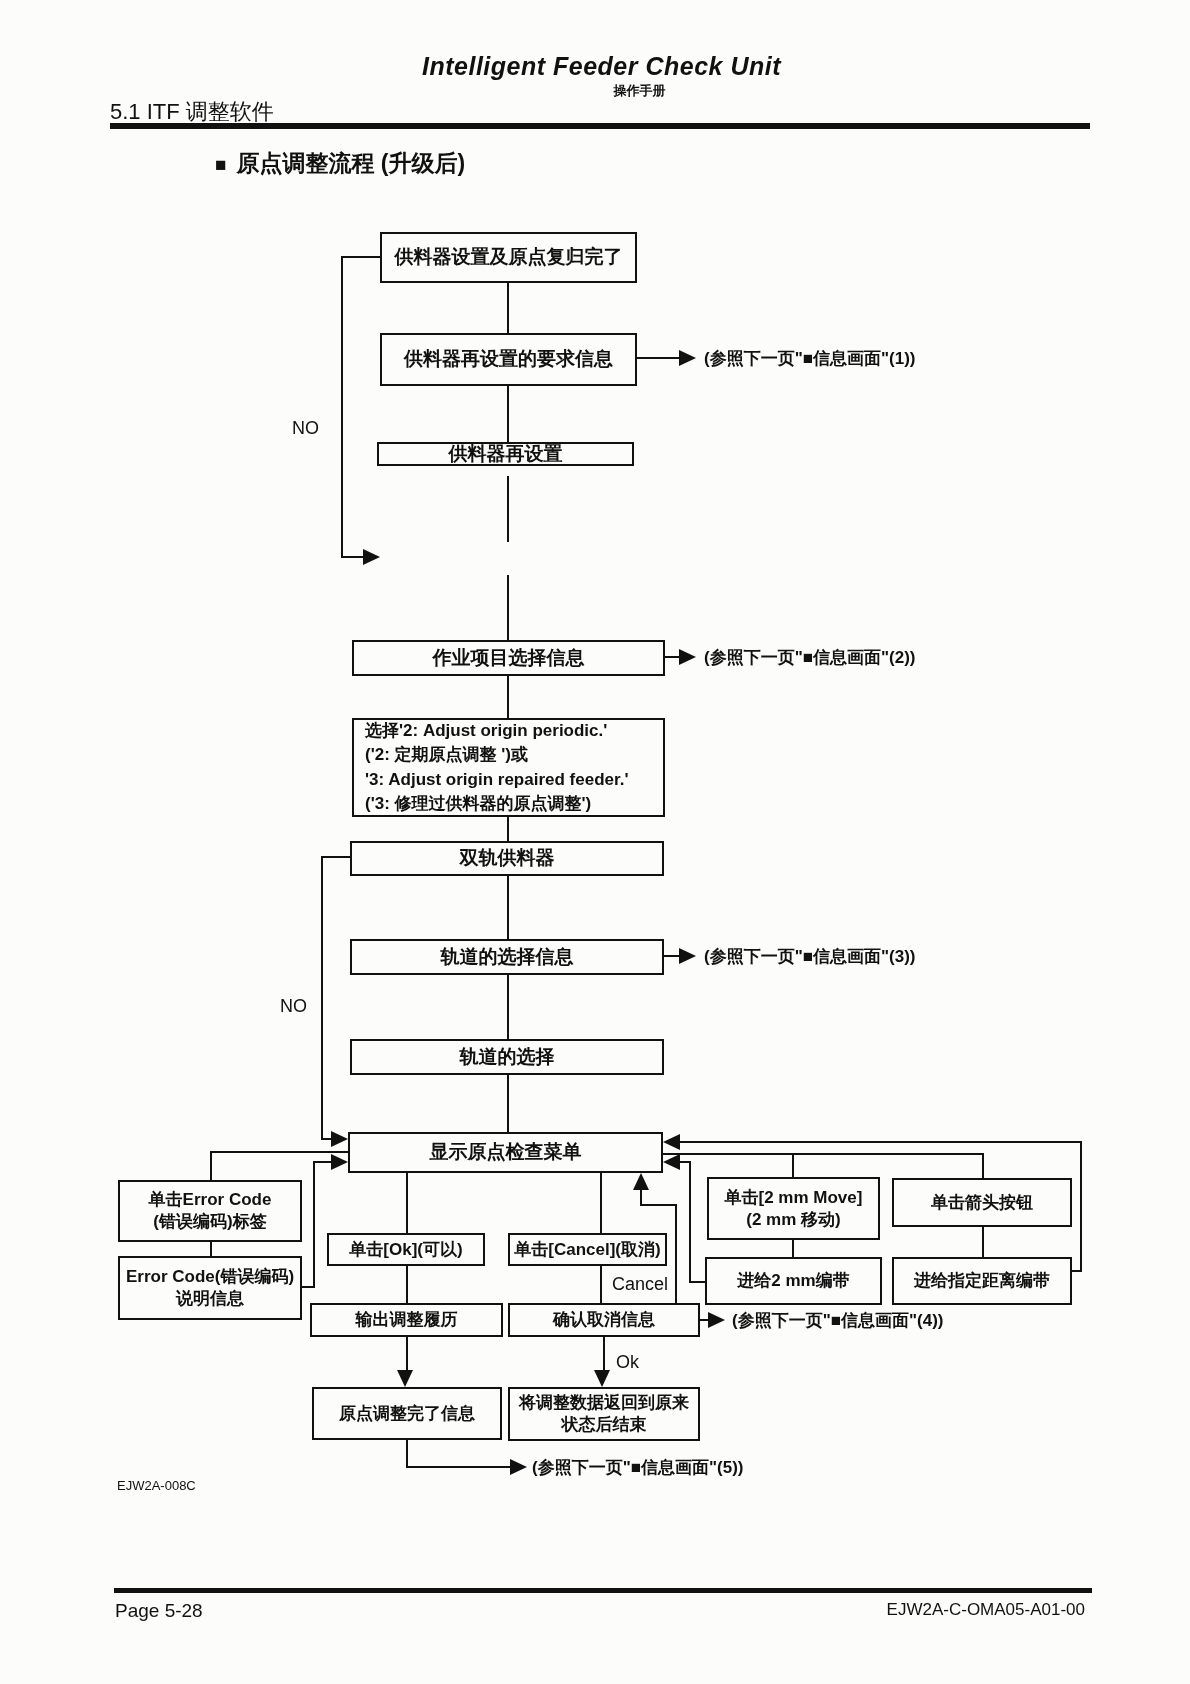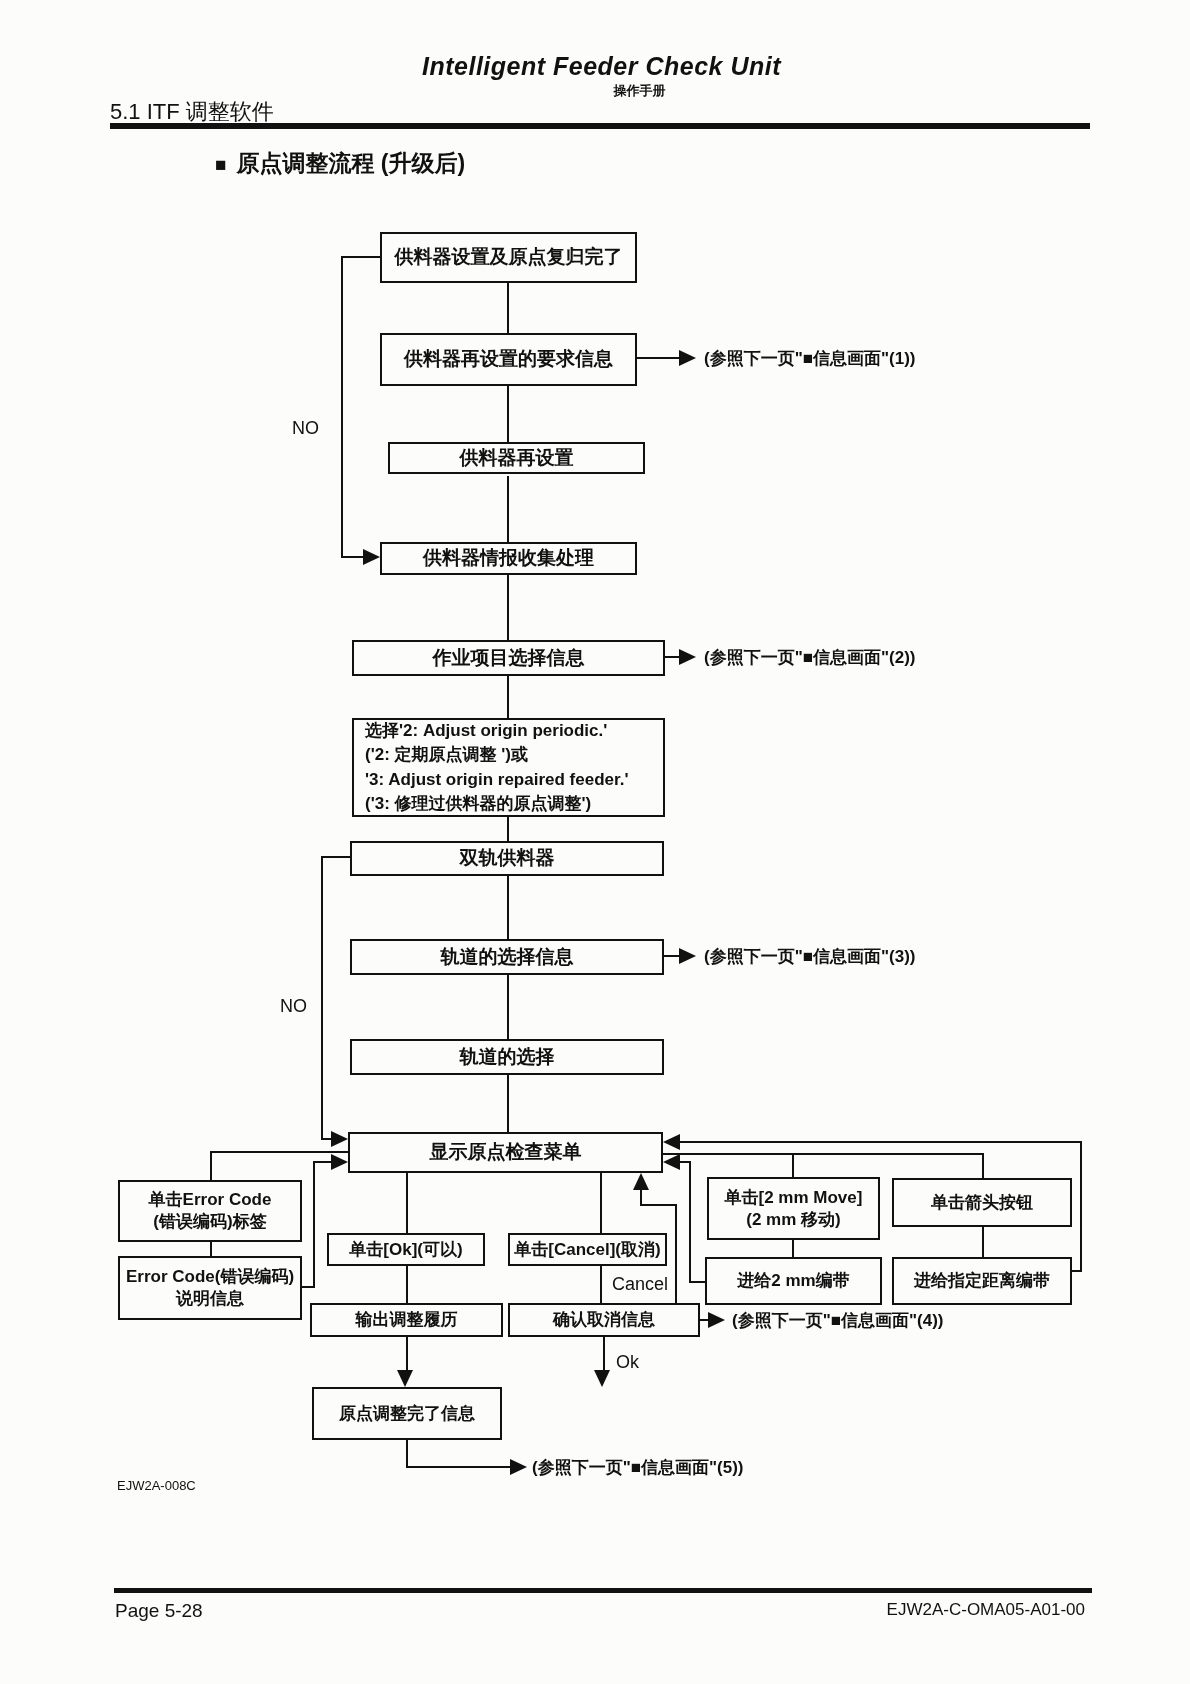--- a/index.html
+++ b/index.html
@@ -86,25 +86,22 @@
   <div class="hl" style="left:664px;top:955px;width:19px"></div>
   <div class="arr-r" style="left:679px;top:948px"></div>
   <div class="ref" style="left:704px;top:945px">(参照下一页"■信息画面"(3))</div>
 
   <div class="box" style="left:380px;top:232px;width:257px;height:51px">
     <span>供料器设置及原点复归完了</span>
   </div>
   <div class="box" style="left:380px;top:333px;width:257px;height:53px">
     <span>供料器再设置的要求信息</span>
   </div>
-  <div class="box" style="left:388px;top:442px;width:257px;height:32px">
+  <div class="box" style="left:377px;top:442px;width:257px;height:24px">
     <span>供料器再设置</span>
-  </div>
-  <div class="box" style="left:380px;top:542px;width:257px;height:33px">
-    <span>供料器情报收集处理</span>
   </div>
   <div class="box" style="left:352px;top:640px;width:313px;height:36px">
     <span>作业项目选择信息</span>
   </div>
   <div class="box left-align" style="left:352px;top:718px;width:313px;height:99px">
     <span>选择'2: Adjust origin periodic.'</span>
     <span>('2: 定期原点调整 ')或</span>
     <span>'3: Adjust origin repaired feeder.'</span>
     <span>('3: 修理过供料器的原点调整')</span>
   </div>
@@ -157,20 +154,24 @@
     <span>单击[Cancel](取消)</span>
   </div>
   <div class="vl" style="left:600px;top:1266px;height:37px"></div>
   <div class="lbl" style="left:612px;top:1274px">Cancel</div>
   <div class="box small" style="left:508px;top:1303px;width:192px;height:34px">
     <span>确认取消信息</span>
   </div>
   <div class="vl" style="left:603px;top:1337px;height:36px"></div>
   <div class="arr-d" style="left:594px;top:1370px"></div>
   <div class="lbl" style="left:616px;top:1352px">Ok</div>
+  <div class="box small" style="left:508px;top:1387px;width:192px;height:54px">
+    <span>将调整数据返回到原来</span>
+    <span>状态后结束</span>
+  </div>
 
   <div class="vl" style="left:675px;top:1204px;height:99px"></div>
   <div class="hl" style="left:640px;top:1204px;width:37px"></div>
   <div class="vl" style="left:640px;top:1188px;height:18px"></div>
   <div class="arr-u" style="left:633px;top:1173px"></div>
 
   <div class="hl" style="left:700px;top:1319px;width:10px"></div>
   <div class="arr-r" style="left:708px;top:1312px"></div>
   <div class="ref" style="left:732px;top:1309px">(参照下一页"■信息画面"(4))</div>
 

